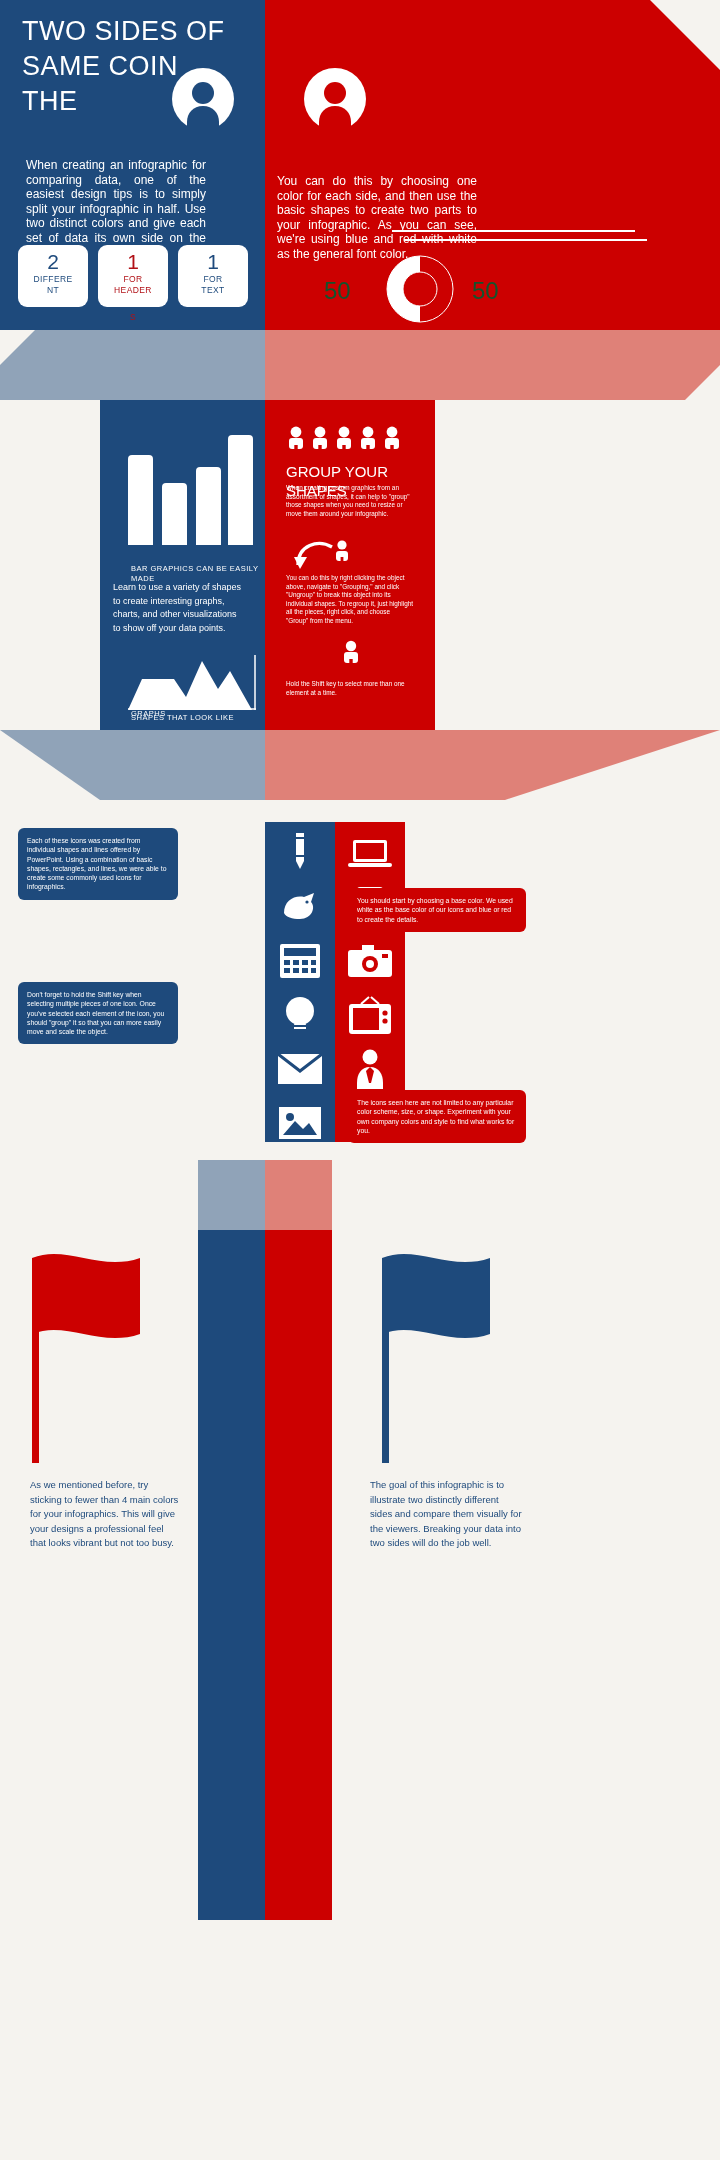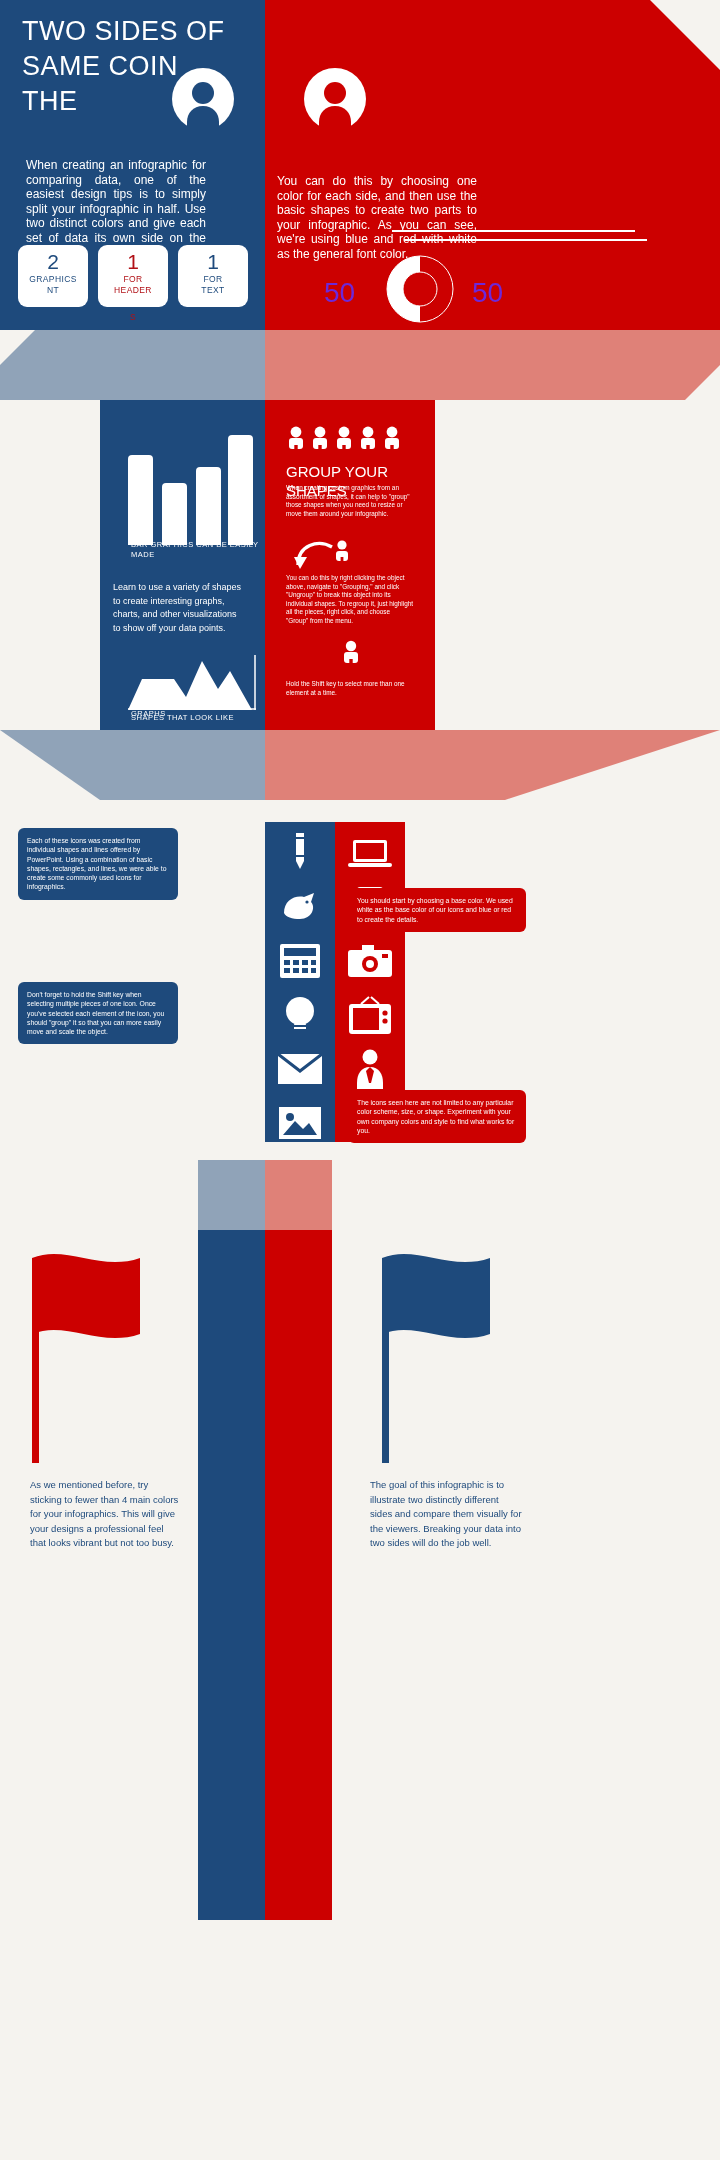--- a/index.html
+++ b/index.html
@@ -41,21 +41,21 @@
     position:absolute; width:70px; height:62px; background:#fff;
     border-radius:9px; text-align:center; padding-top:5px;
   }
   .stat-num  { font-size:21px; line-height:24px; }
   .stat-lbl  { font-size:8.5px; line-height:11px; letter-spacing:.4px; }
   .c-blue { color:#1e4a7c; }
   .c-red  { color:#b11016; }
 
   
   #donut-wrap { position:absolute; left:320px; top:255px; width:250px; height:70px; }
-  .donut-num { position:absolute; top:22px; font-size:28px; color:#6d28d9; }
+  .donut-num { position:absolute; top:22px; font-size:24px; color:#14532d; }
 
   
   #band1 { position:absolute; left:0; top:330px; width:720px; height:70px; }
   #band1 .lb { position:absolute; left:0; top:0; width:265px; height:70px; background:#90a3b8;
                clip-path:polygon(35px 0, 265px 0, 265px 70px, 0 70px, 0 35px); }
   #band1 .lr { position:absolute; left:265px; top:0; width:455px; height:70px; background:#df8178;
                clip-path:polygon(0 0, 455px 0, 455px 35px, 420px 70px, 0 70px); }
 
   
   #sec-charts { position:absolute; left:0; top:400px; width:720px; height:330px; }
@@ -131,21 +131,21 @@
         <circle cx="31" cy="25" r="11" fill="#cc0000"></circle>
         <path d="M31 38c-10 0-16 7-16 16v8h32v-8c0-9-6-16-16-16z" fill="#cc0000"></path>
       </svg>
     </div>
 
     <p class="hdr-para" id="hdr-para-left">When creating an infographic for comparing data, one of the easiest design tips is to simply split your infographic in half. Use two distinct colors and give each set of data its own side on the page.</p>
     <p class="hdr-para" id="hdr-para-right">You can do this by choosing one color for each side, and then use the basic shapes to create two parts to your infographic. As you can see, we're using blue and red with white as the general font color.</p>
 
     <div class="stat-card" style="left:18px; top:245px;">
       <div class="stat-num c-blue">2</div>
-      <div class="stat-lbl c-blue">GRAPHICS</div>
+      <div class="stat-lbl c-blue">DIFFERE</div>
       <div class="stat-lbl c-blue">NT</div>
     </div>
     <div class="stat-card" style="left:98px; top:245px;">
       <div class="stat-num c-red">1</div>
       <div class="stat-lbl c-red">FOR</div>
       <div class="stat-lbl c-red">HEADER</div>
     </div>
     <div class="stat-lbl c-red" style="position:absolute; left:98px; top:312px; width:70px; text-align:center;">S</div>
     <div class="stat-card" style="left:178px; top:245px;">
       <div class="stat-num c-blue">1</div>
@@ -176,21 +176,21 @@
     <div class="abs" id="chart-blue"></div>
     <div class="abs" id="chart-red"></div>
 
     <div class="abs" style="left:118px; top:20px; width:135px; height:125px;">
       <div class="bar" style="left:10px;  width:25px; height:90px;"></div>
       <div class="bar" style="left:44px;  width:25px; height:62px;"></div>
       <div class="bar" style="left:78px;  width:25px; height:78px;"></div>
       <div class="bar" style="left:110px; width:25px; height:110px;"></div>
     </div>
 
-    <div class="caption-cap" style="left:131px; top:140px; width:135px;">BAR GRAPHICS CAN BE EASILY MADE</div>
+    <div class="caption-cap" style="left:131px; top:164px; width:135px;">BAR GRAPHICS CAN BE EASILY MADE</div>
 
     <div class="body-txt" style="left:113px; top:181px; width:132px;">Learn to use a variety of shapes to create interesting graphs, charts, and other visualizations to show off your data points.</div>
 
     <div class="abs" style="left:128px; top:255px; width:130px; height:55px;">
       <svg width="130" height="55" viewBox="0 0 130 55">
         <polygon points="0,55 14,24 46,24 58,42 74,6 90,34 102,16 124,55" fill="#ffffff"></polygon>
         <line x1="127" y1="0" x2="127" y2="55" stroke="#ffffff" stroke-width="1.5"></line>
         <line x1="0" y1="54" x2="128" y2="54" stroke="#ffffff" stroke-width="1.5"></line>
       </svg>
     </div>

